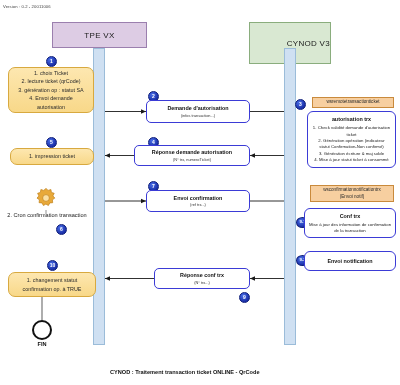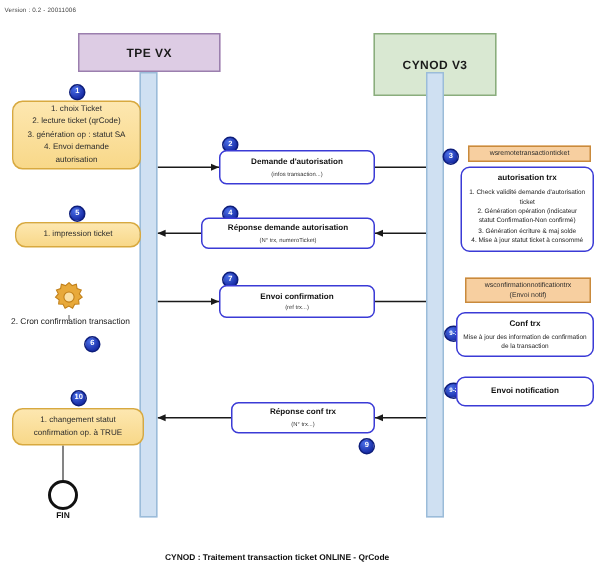--- a/index.html
+++ b/index.html
@@ -31,34 +31,35 @@
     letter-spacing: 0.1px;
     white-space: nowrap;
   }
 
   
   .lifeline-head {
     display: flex;
     align-items: center;
     justify-content: center;
     font-size: 8px;
-    font-weight: bold;
+    font-weight: normal;
     letter-spacing: 0.3px;
   }
   .lifeline-tpe {
     left: 52px; top: 22px;
     width: 95px; height: 26px;
     background: #ddcce4;
     border: 1px solid #9b7fae;
   }
   .lifeline-cynod {
     left: 249px; top: 22px;
     width: 82px; height: 42px;
     background: #d9e8d2;
     border: 1px solid #8aad7d;
+    justify-content: flex-end;
   }
 
   
   .lifeline-bar {
     background: #cfe0f2;
     border: 1px solid #9bbcd9;
     width: 12px;
   }
   .bar-tpe { left: 93px; top: 48px; height: 297px; }
   .bar-cynod { left: 284px; top: 48px; height: 297px; }

